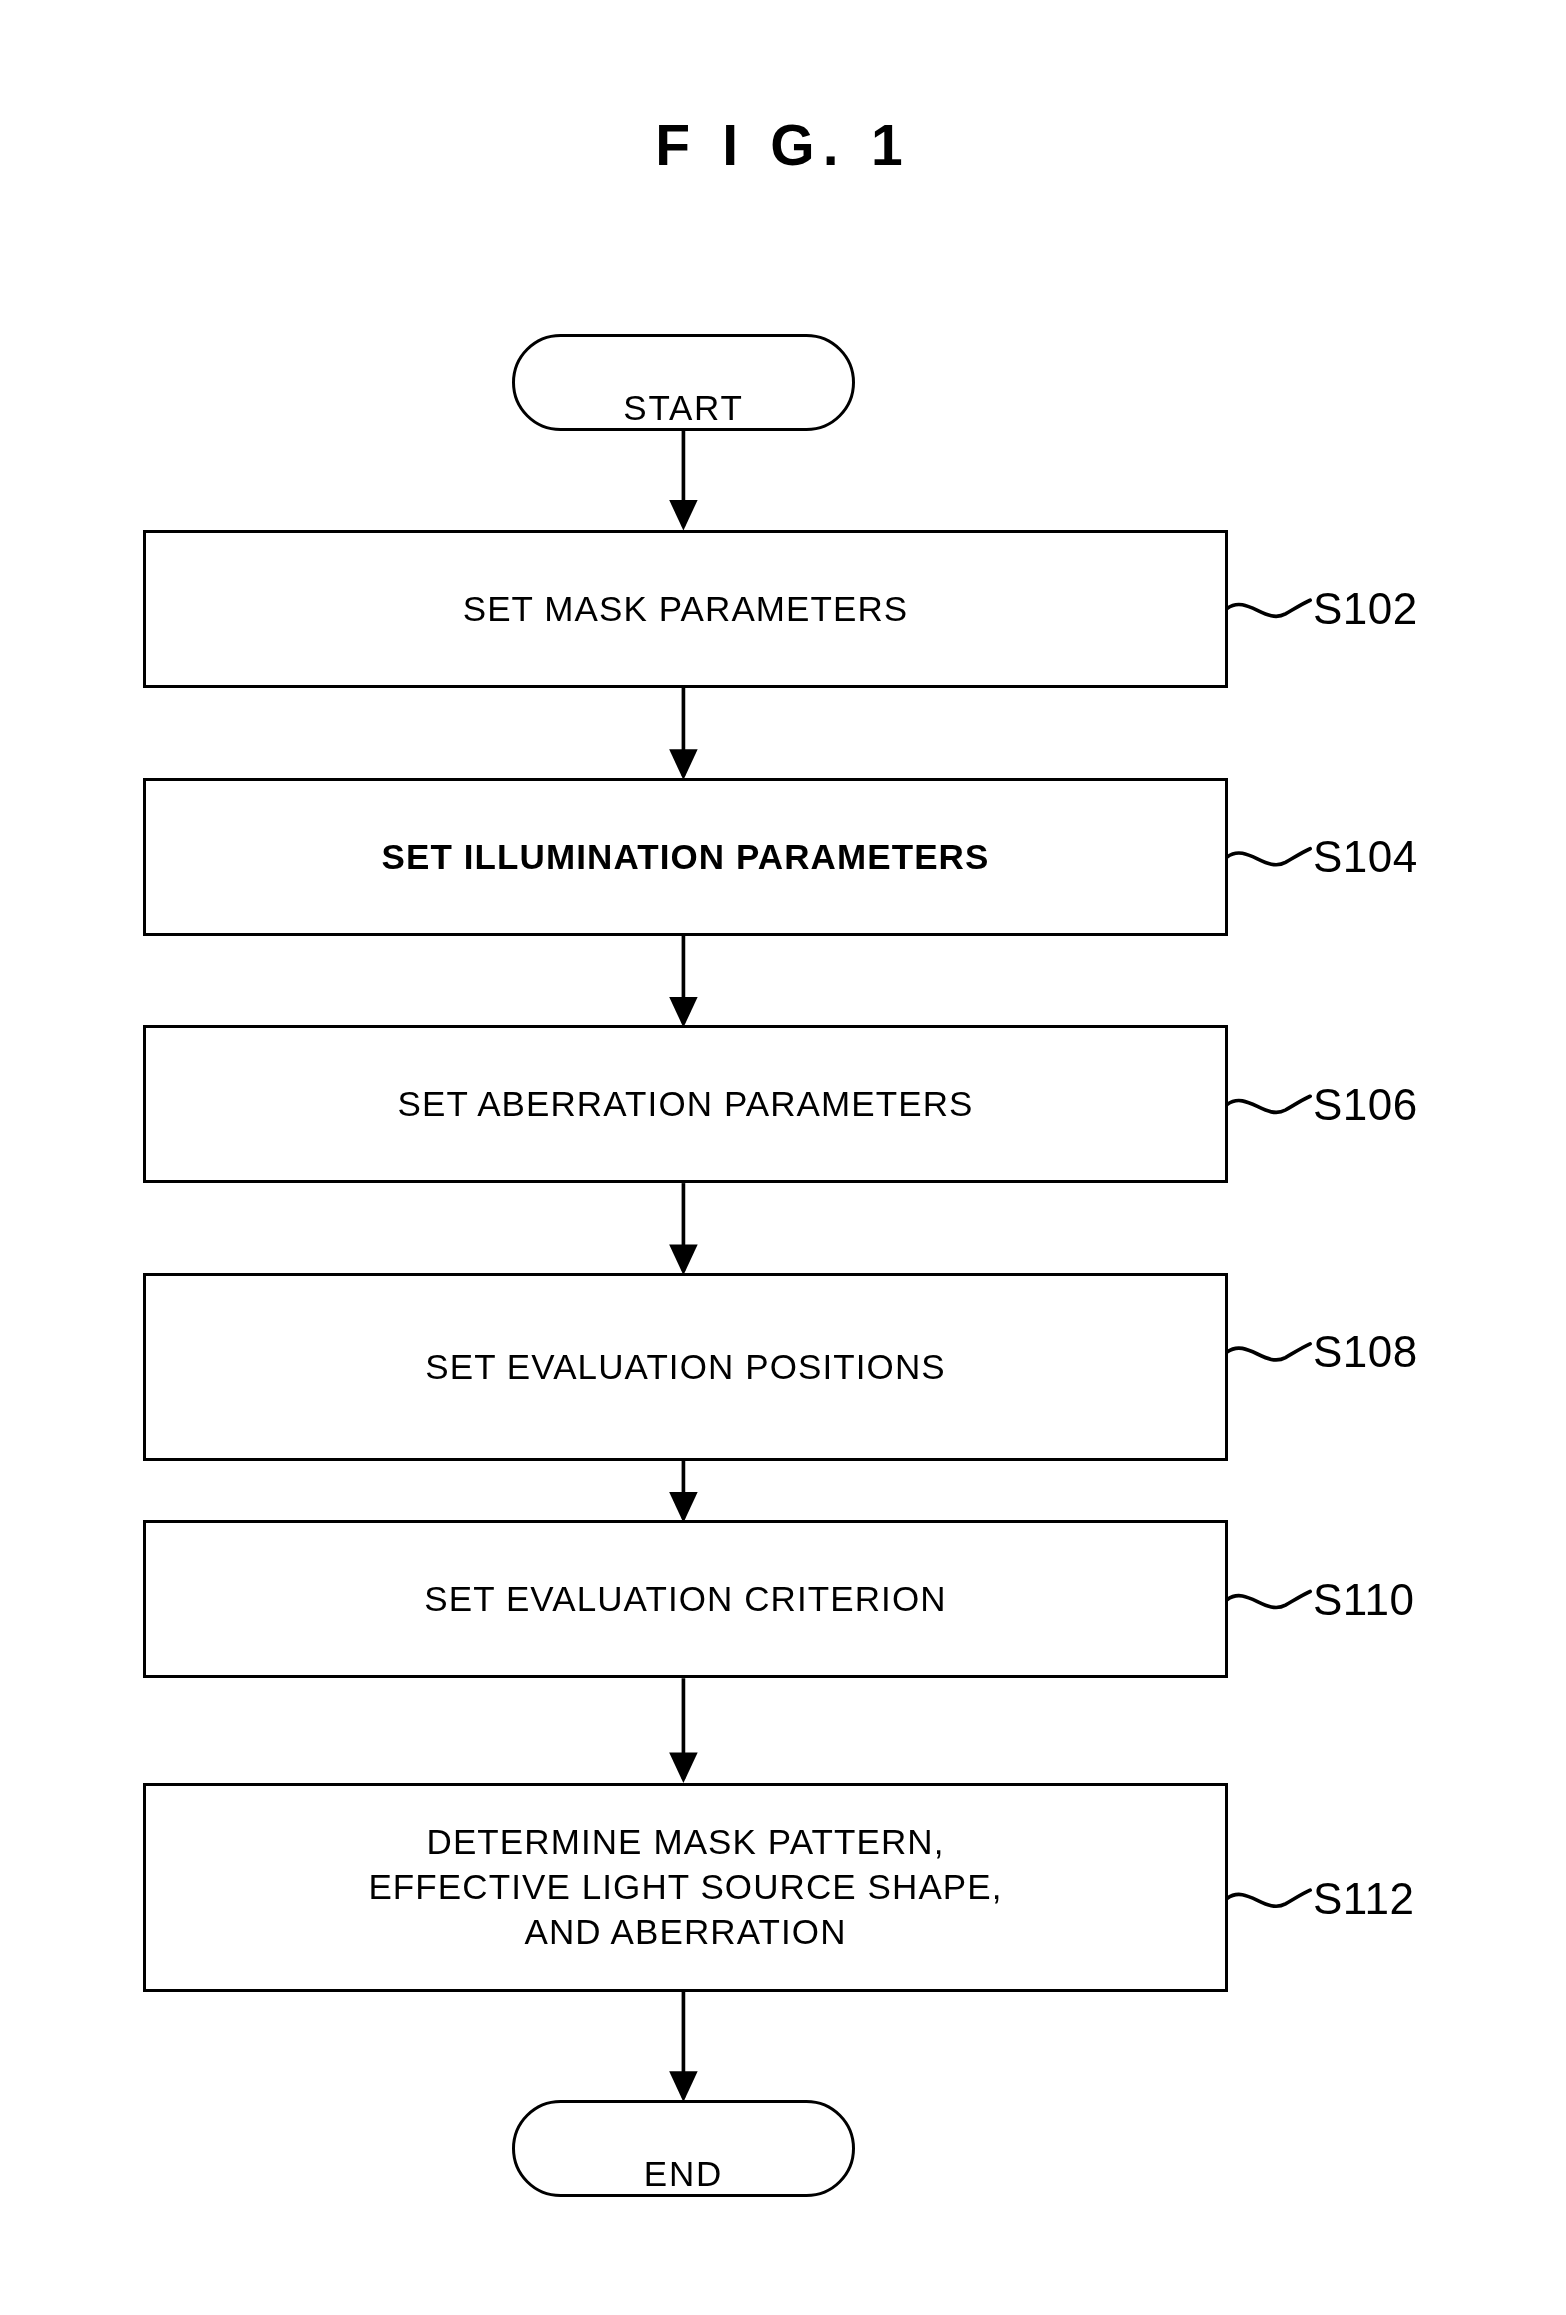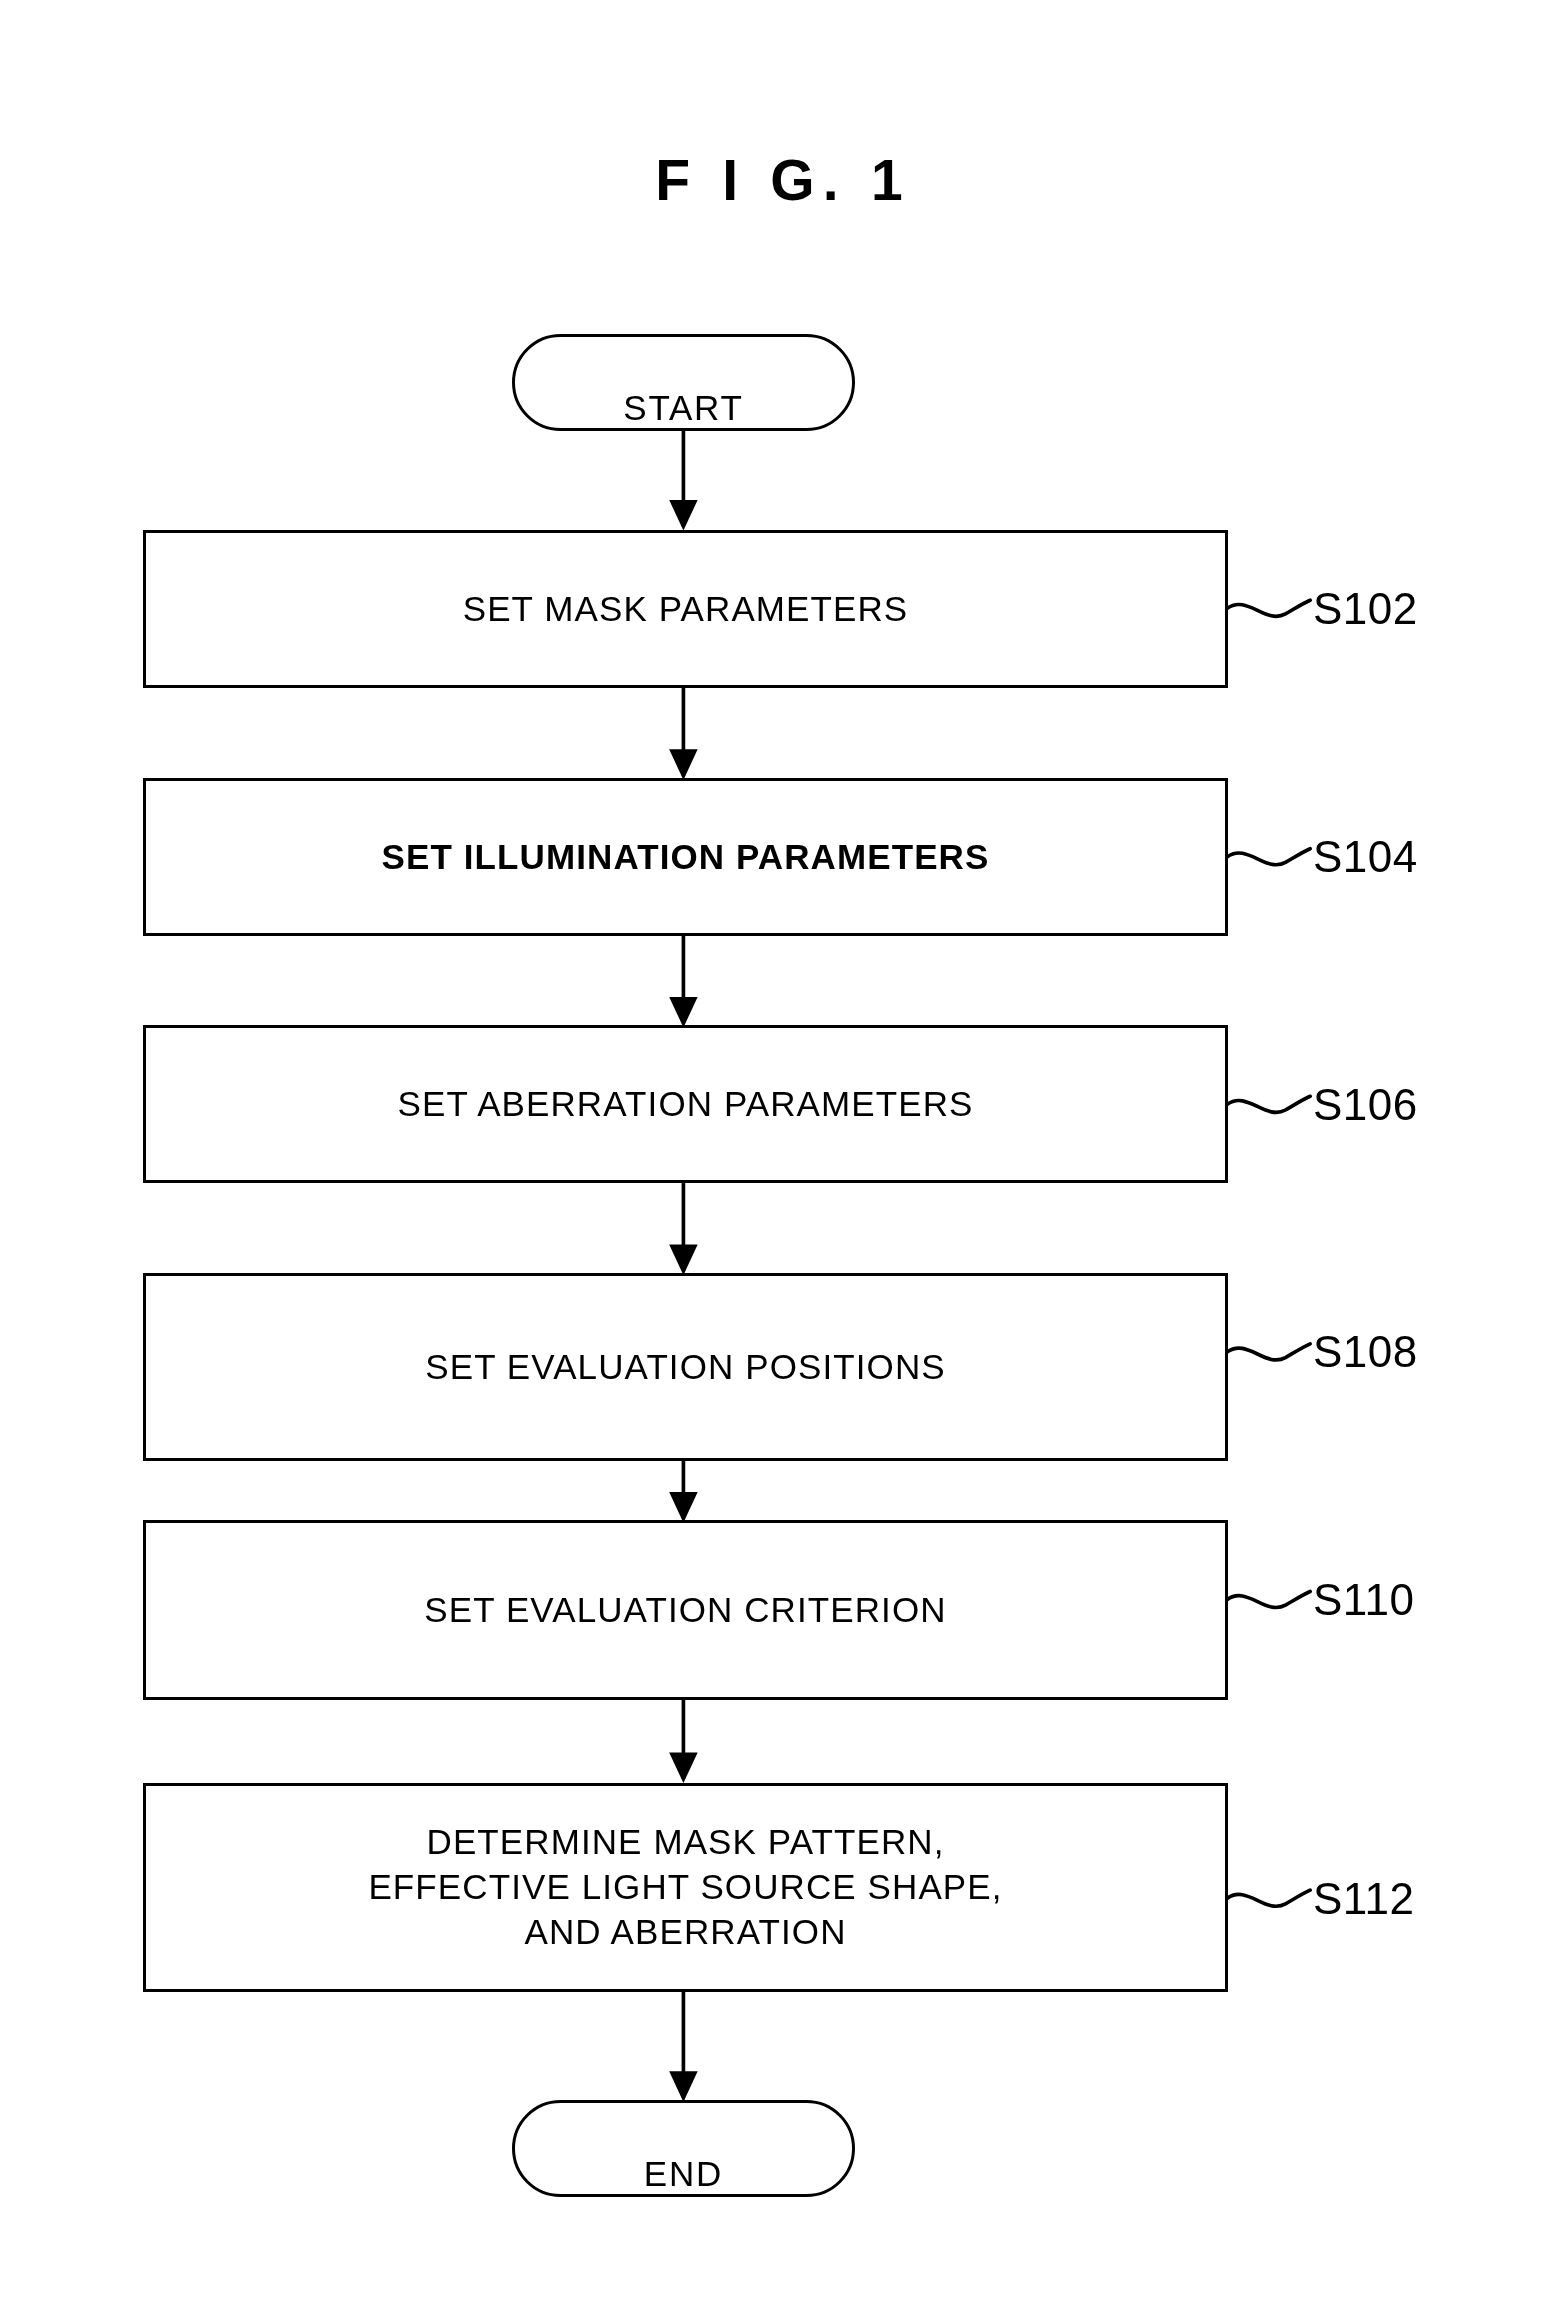--- a/index.html
+++ b/index.html
@@ -19,21 +19,20 @@
   #figure-title {
     position: absolute;
     top: 117px;
     left: 0;
     width: 1566px;
     text-align: center;
     font-size: 57px;
     font-weight: bold;
     letter-spacing: 8.2px;
     line-height: 1;
-    margin-top: 35px;
   }
 
   
   #flowchart {
     position: absolute;
     top: 0;
     left: 0;
     width: 1566px;
     height: 2315px;
   }
@@ -142,21 +141,21 @@
   <div class="process-box" style="left:143px; top:1025px; width:1085px; height:158px;">
     <span class="box-label">SET ABERRATION PARAMETERS</span>
   </div>
   <div class="step-tag" style="left:1313px; top:1083px;">S106</div>
 
   <div class="process-box" style="left:143px; top:1273px; width:1085px; height:188px;">
     <span class="box-label">SET EVALUATION POSITIONS</span>
   </div>
   <div class="step-tag" style="left:1313px; top:1330px;">S108</div>
 
-  <div class="process-box" style="left:143px; top:1520px; width:1085px; height:180px;">
+  <div class="process-box" style="left:143px; top:1520px; width:1085px; height:158px;">
     <span class="box-label">SET EVALUATION CRITERION</span>
   </div>
   <div class="step-tag" style="left:1313px; top:1578px;">S110</div>
 
   <div class="process-box" style="left:143px; top:1783px; width:1085px; height:209px;">
     <span class="box-label">DETERMINE MASK PATTERN,
 EFFECTIVE LIGHT SOURCE SHAPE,
 AND ABERRATION</span>
   </div>
   <div class="step-tag" style="left:1313px; top:1877px;">S112</div>

